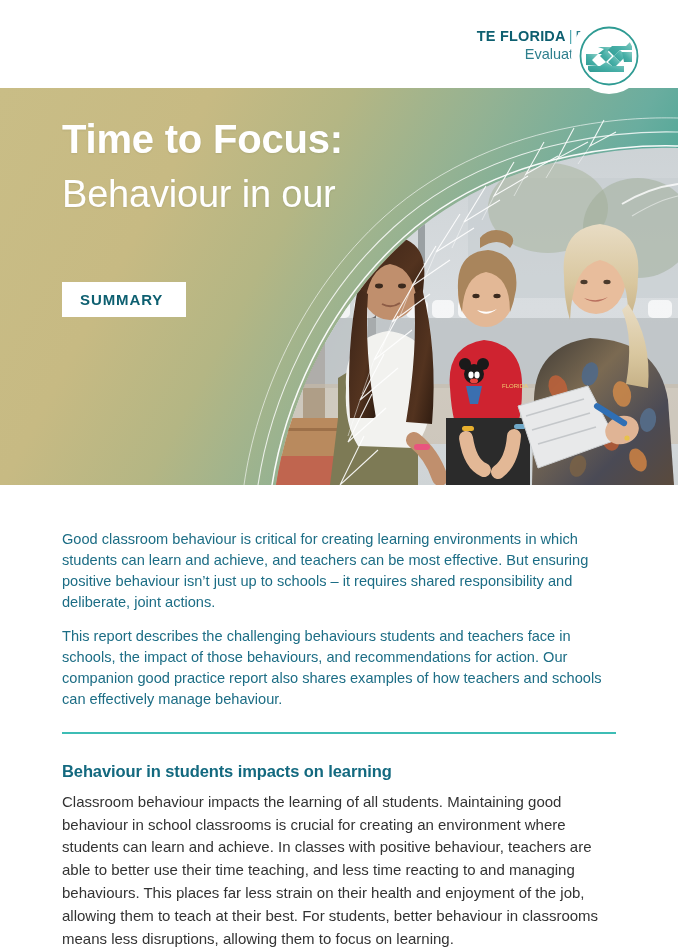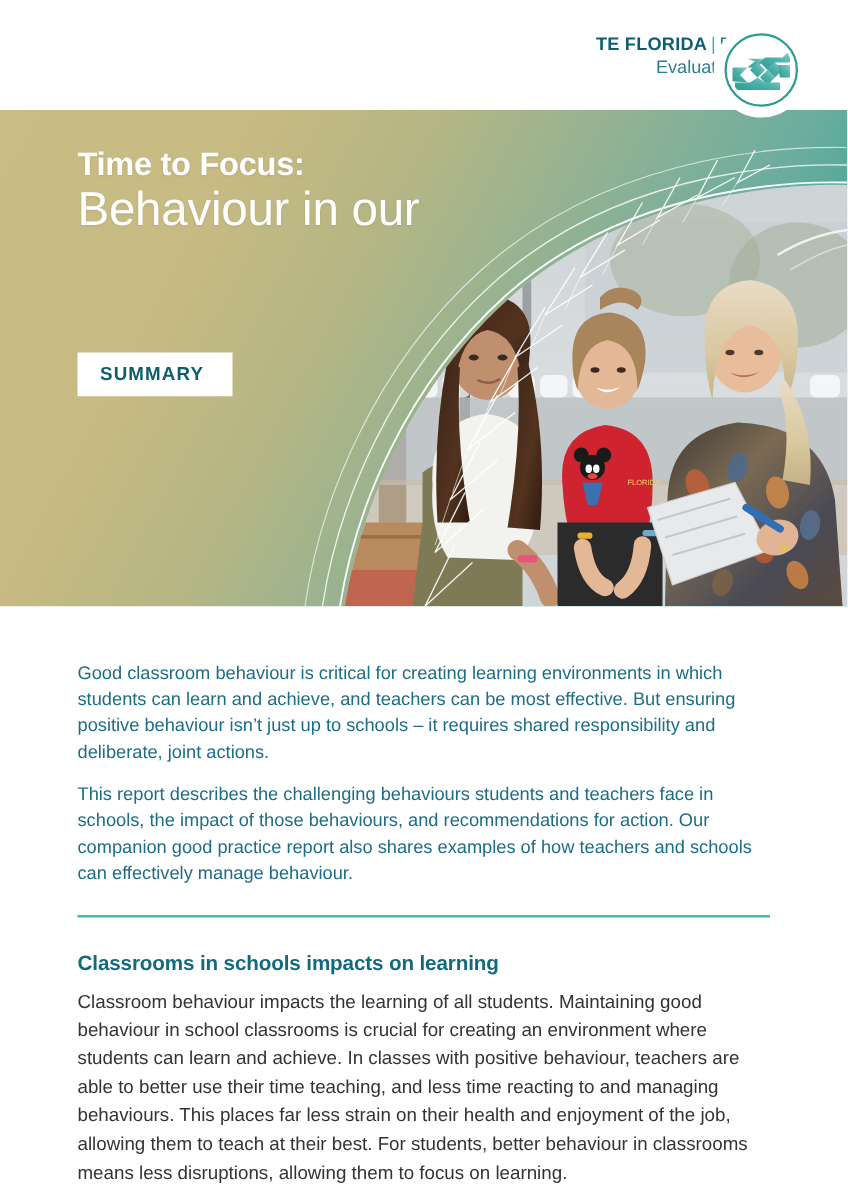--- a/index.html
+++ b/index.html
@@ -110,31 +110,31 @@
     left: 62px;
     top: 30px;
     z-index: 6;
     color: #ffffff;
     line-height: 1.06;
     text-shadow: 0 1px 2px rgba(60,60,40,0.10);
   }
 
   .title-bold {
     display: block;
-    font-size: 26px;
+    font-size: 40px;
     font-weight: bold;
     letter-spacing: -0.2px;
   }
 
   .title-light {
     display: block;
     font-size: 38px;
     font-weight: 300;
     letter-spacing: -0.2px;
-    margin-top: 2px;
+    margin-top: 14px;
   }
 
   .summary-badge {
     position: absolute;
     left: 62px;
     top: 194px;
     background: #ffffff;
     color: #0d5f70;
     font-size: 15px;
     font-weight: bold;
@@ -435,18 +435,18 @@
 
   <div class="content">
 
     <div class="intro">
       <p>Good classroom behaviour is critical for creating learning environments in which students can learn and achieve, and teachers can be most effective. But ensuring positive behaviour isn’t just up to schools – it requires shared responsibility and deliberate, joint actions.</p>
       <p>This report describes the challenging behaviours students and teachers face in schools, the impact of those behaviours, and recommendations for action. Our companion good practice report also shares examples of how teachers and schools can effectively manage behaviour.</p>
     </div>
 
     <div class="divider"></div>
 
-    <h2 class="section-heading">Classrooms in schools impacts on learning</h2>
+    <h2 class="section-heading">Behaviour in students impacts on learning</h2>
 
     <p class="section-body">Classroom behaviour impacts the learning of all students. Maintaining good behaviour in school classrooms is crucial for creating an environment where students can learn and achieve. In classes with positive behaviour, teachers are able to better use their time teaching, and less time reacting to and managing behaviours. This places far less strain on their health and enjoyment of the job, allowing them to teach at their best. For students, better behaviour in classrooms means less disruptions, allowing them to focus on learning.</p>
   </div>
 
 </div>
 
 </body></html>

